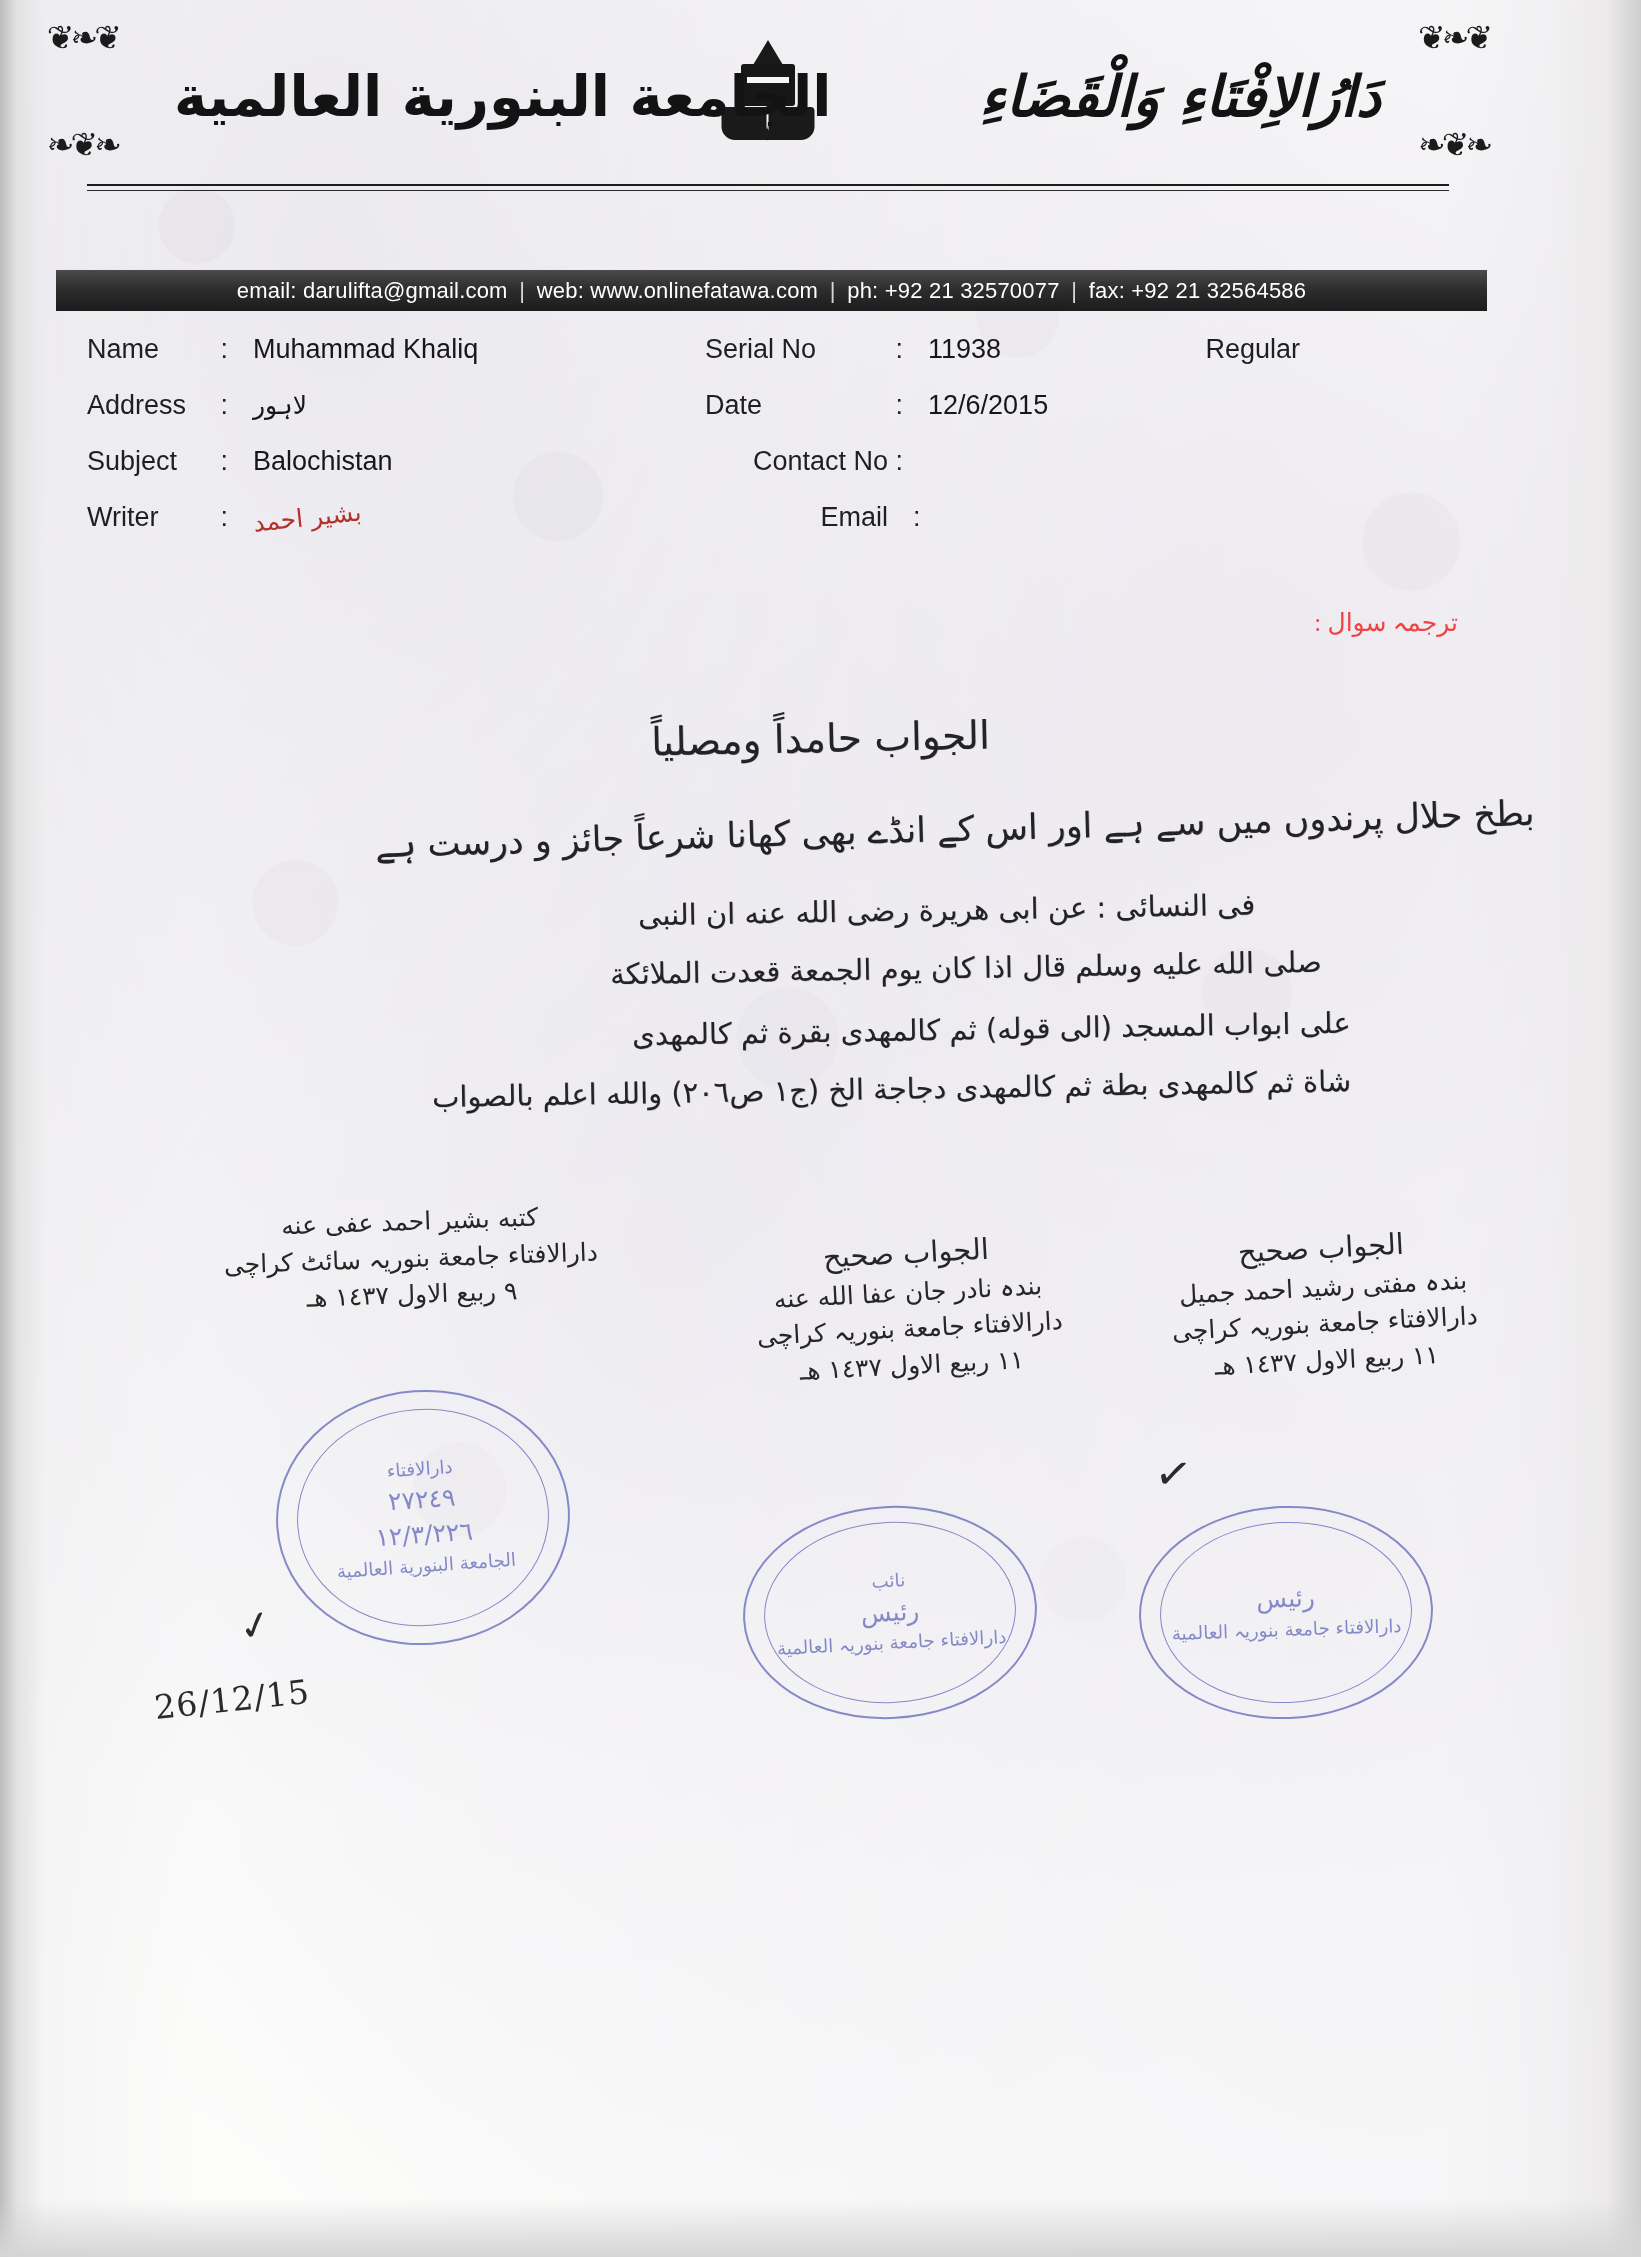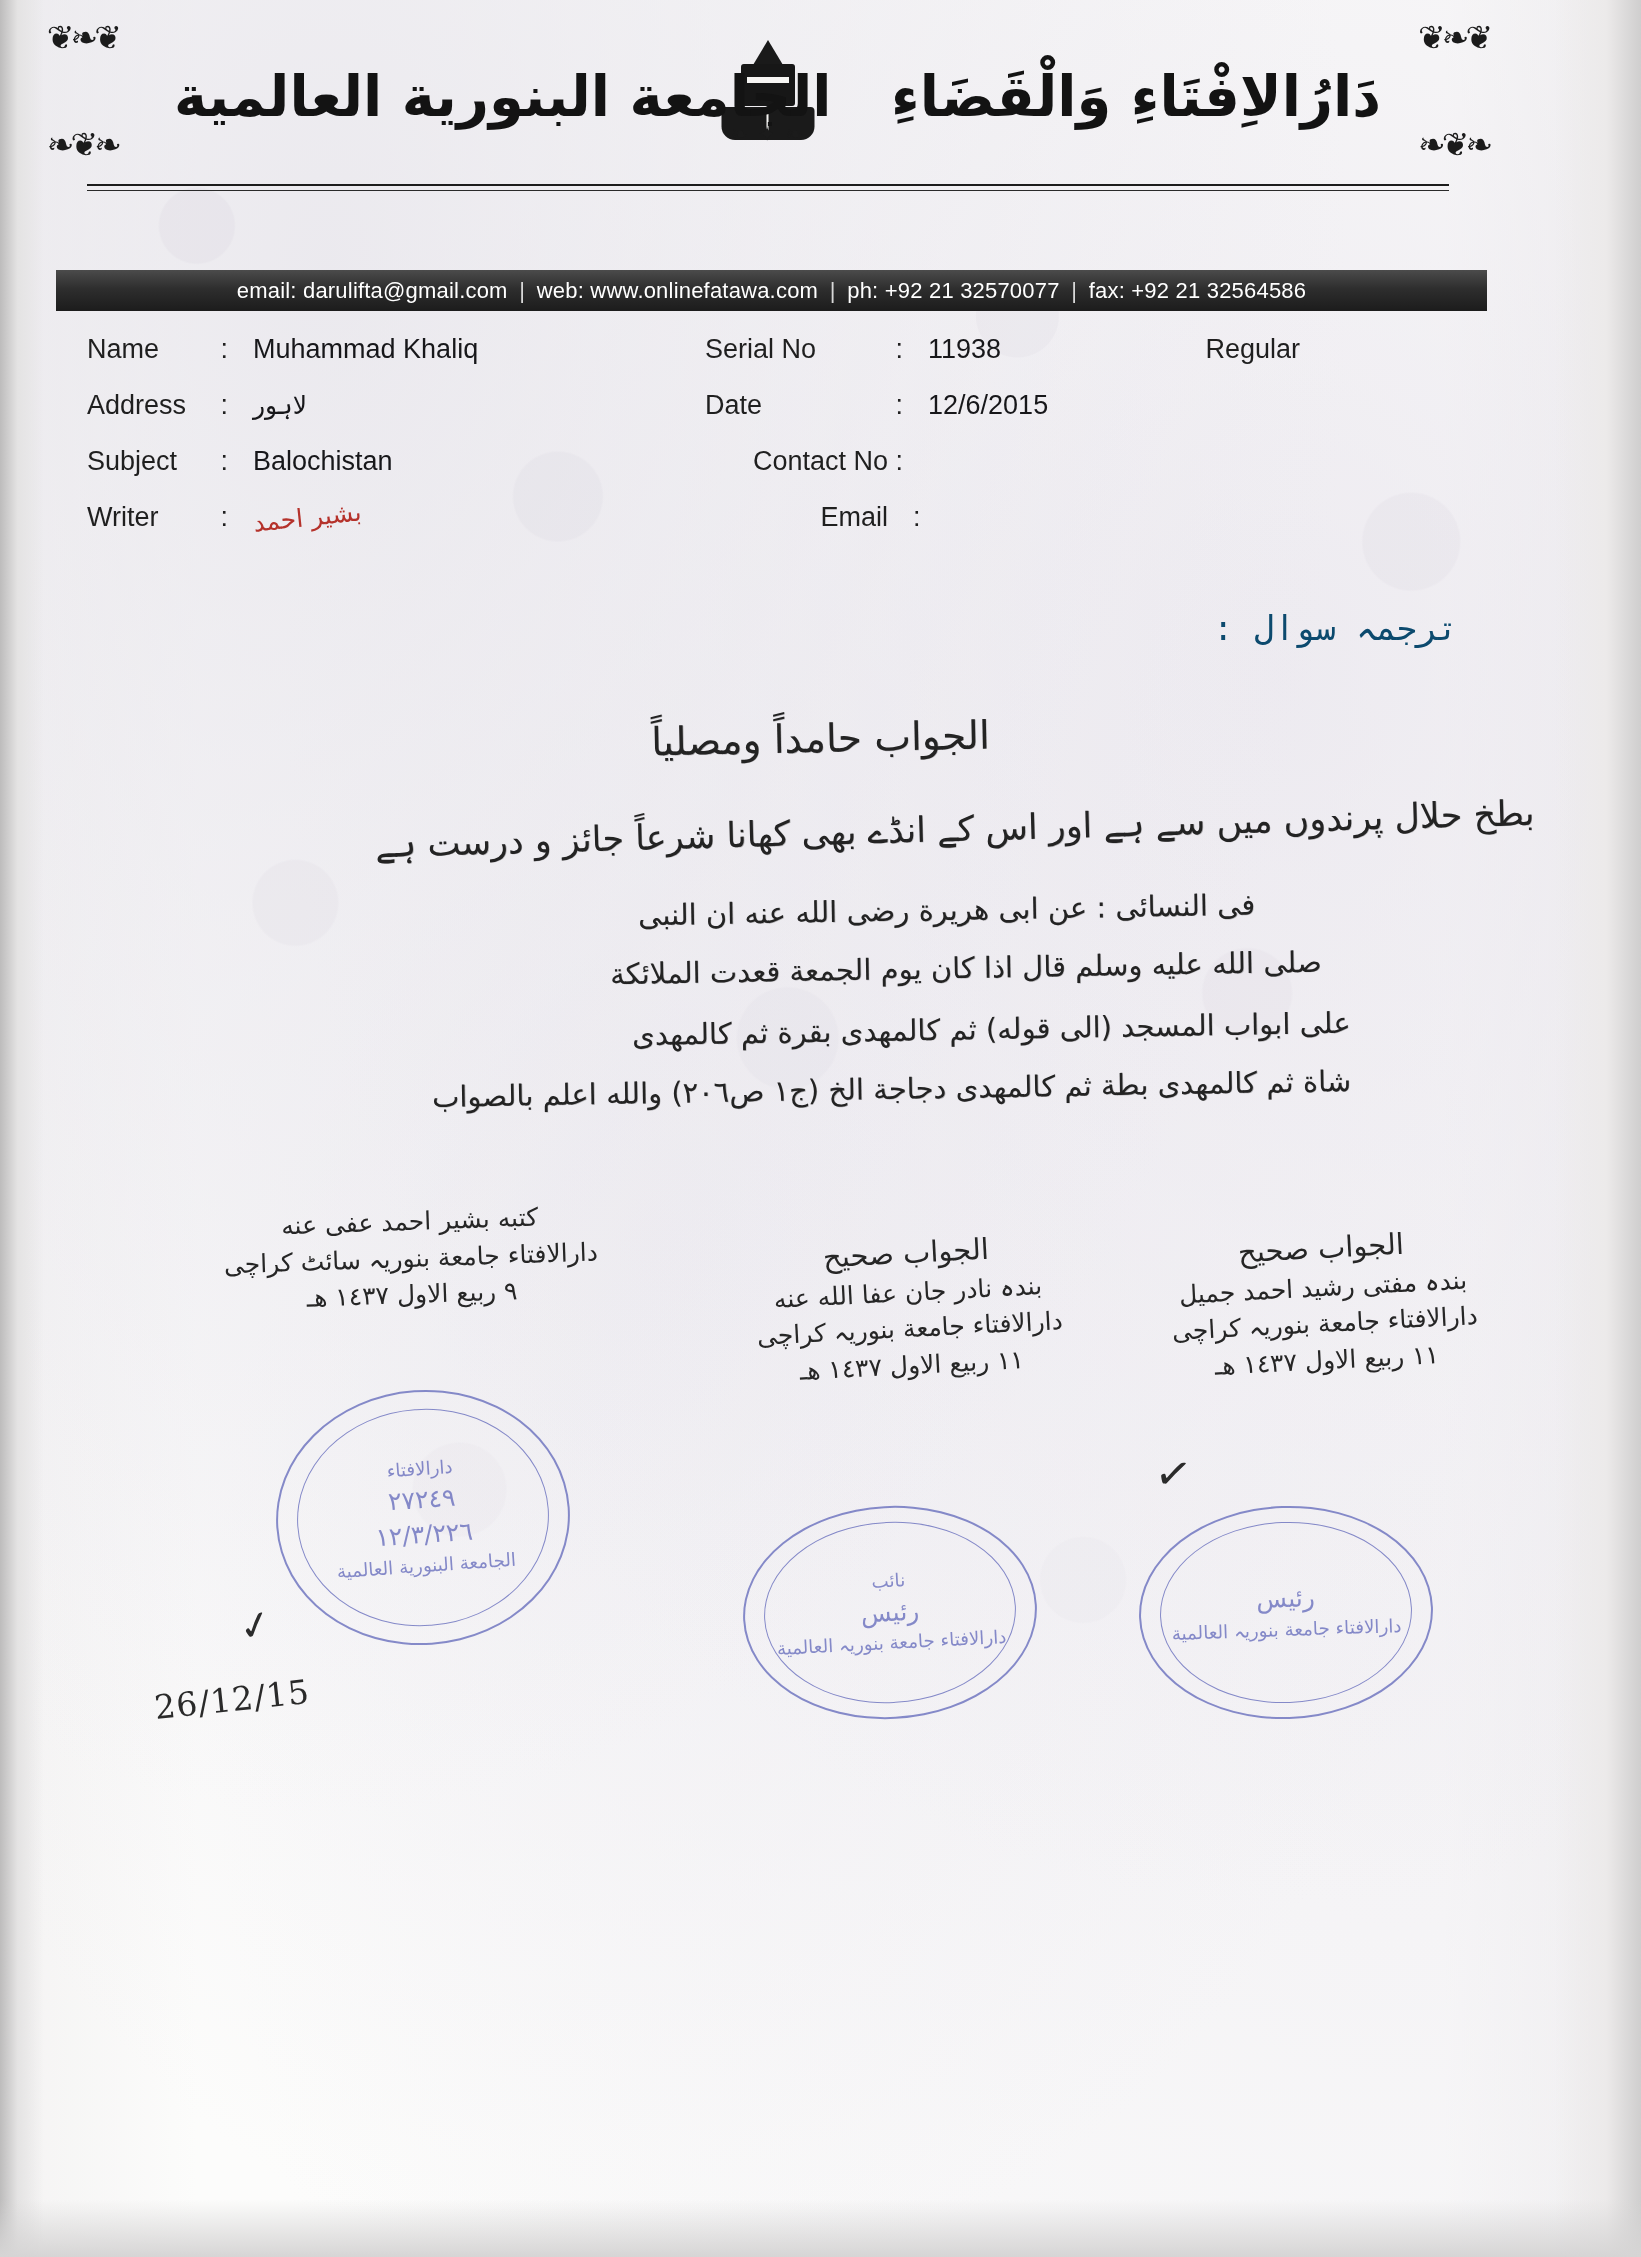--- a/index.html
+++ b/index.html
@@ -113,20 +113,21 @@
   }
   .org-title .left-part {
     position: absolute;
     left: 135px;
     top: 0;
   }
   .org-title .right-part {
     position: absolute;
     right: 116px;
     top: 0;
+    font-style: italic;
   }
   .crest {
     position: absolute;
     left: 50%;
     top: 25px;
     transform: translateX(-50%);
     width: 114px;
     height: 116px;
   }
   .crest .dome {
@@ -260,24 +261,24 @@
     top: 558px;
     width: 1641px;
     text-align: center;
     font-size: 25px;
     color: #1c1c1c;
   }
   .tarjuma-label {
     position: absolute;
     right: 183px;
     top: 608px;
-    font-family: Liberation Mono, monospace;
-    font-size: 34px;
-    direction: rtl;
-    color: #0c4a6e;
+    font-family: Liberation Serif, serif;
+    font-size: 25px;
+    direction: rtl;
+    color: #ef4444;
   }
   .question-urdu {
     position: absolute;
     right: 183px;
     top: 657px;
     font-family: "DejaVu Sans", sans-serif;
     font-size: 26px;
     direction: rtl;
     color: #1c1c1c;
   }

